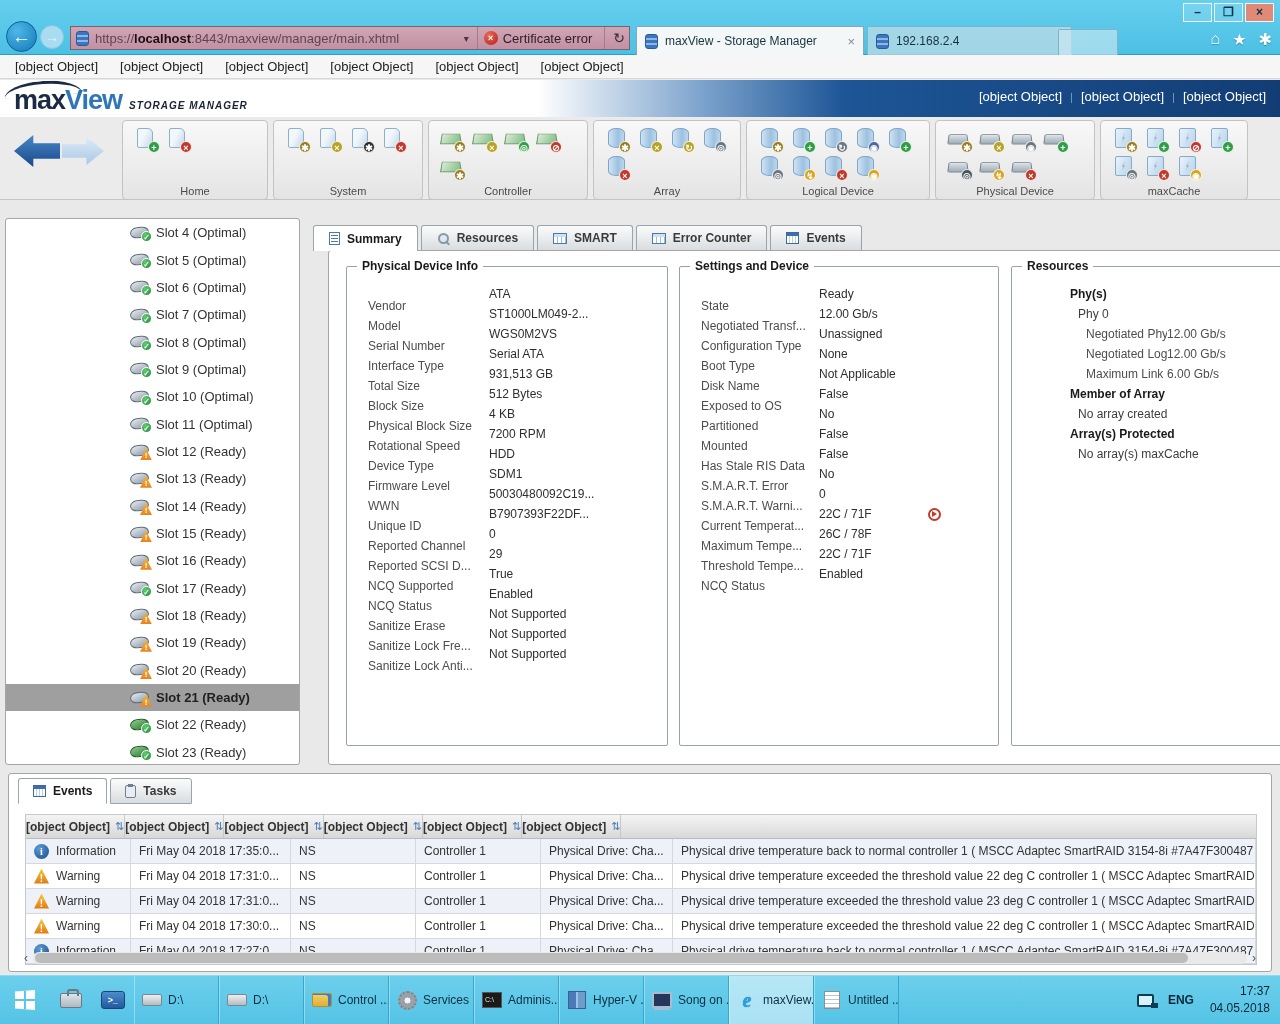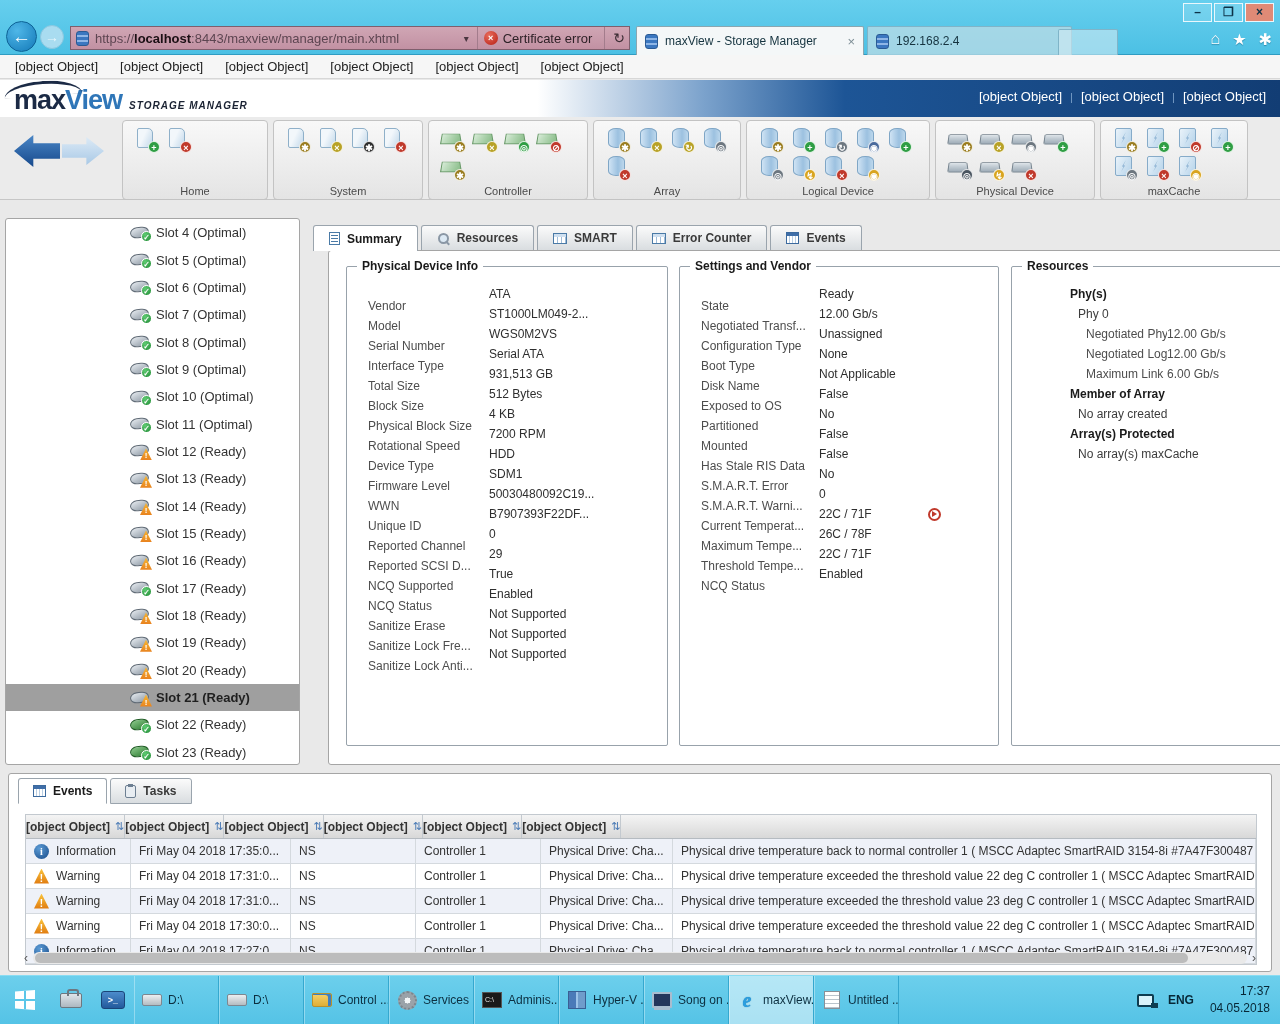--- a/index.html
+++ b/index.html
@@ -866,21 +866,21 @@
           <span class="v">Not Supported</span>
         </div>
 
         <div class="kv">
           <span class="k">Sanitize Lock Anti...</span>
           <span class="v">Not Supported</span>
         </div>
       </div>
   </div>
   <div class="panel" id="panel-ss">
-    <div class="panel-legend">Settings and Vendor</div>
+    <div class="panel-legend">Settings and Device</div>
     <div>
 
         <div class="kv">
           <span class="k">State</span>
           <span class="v">Ready</span>
 
         </div>
 
         <div class="kv">
           <span class="k">Negotiated Transf...</span>

